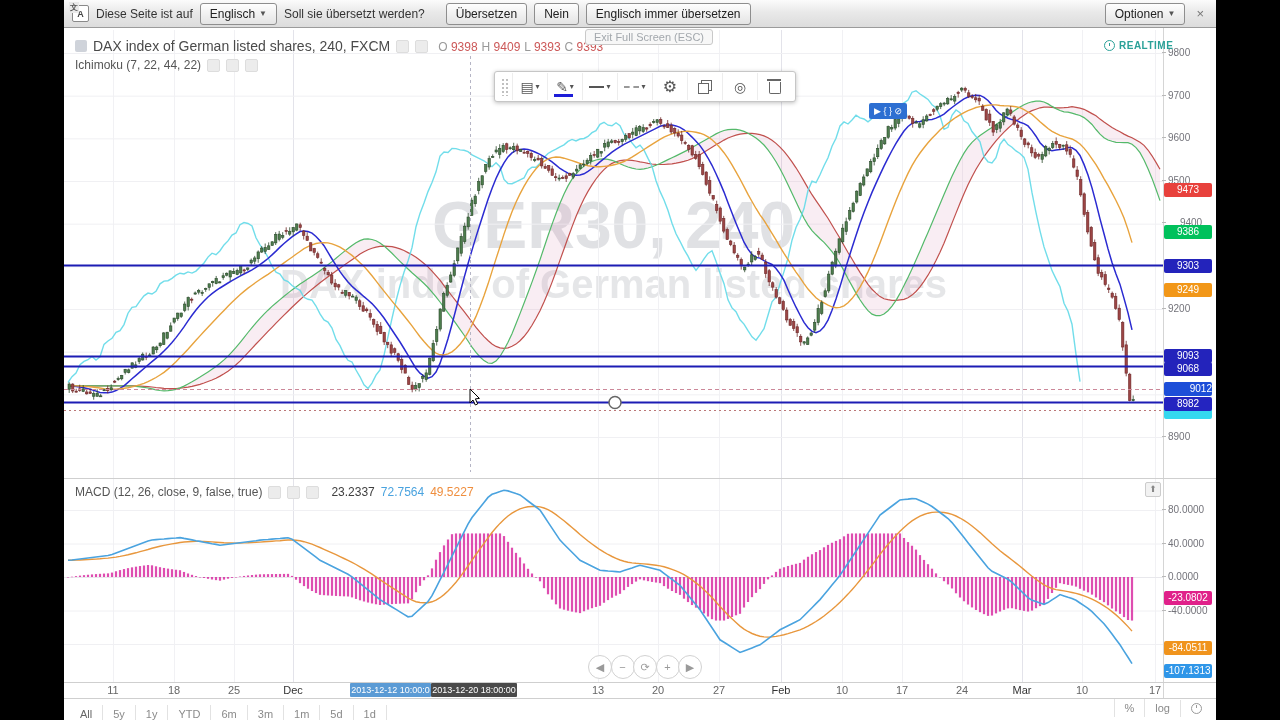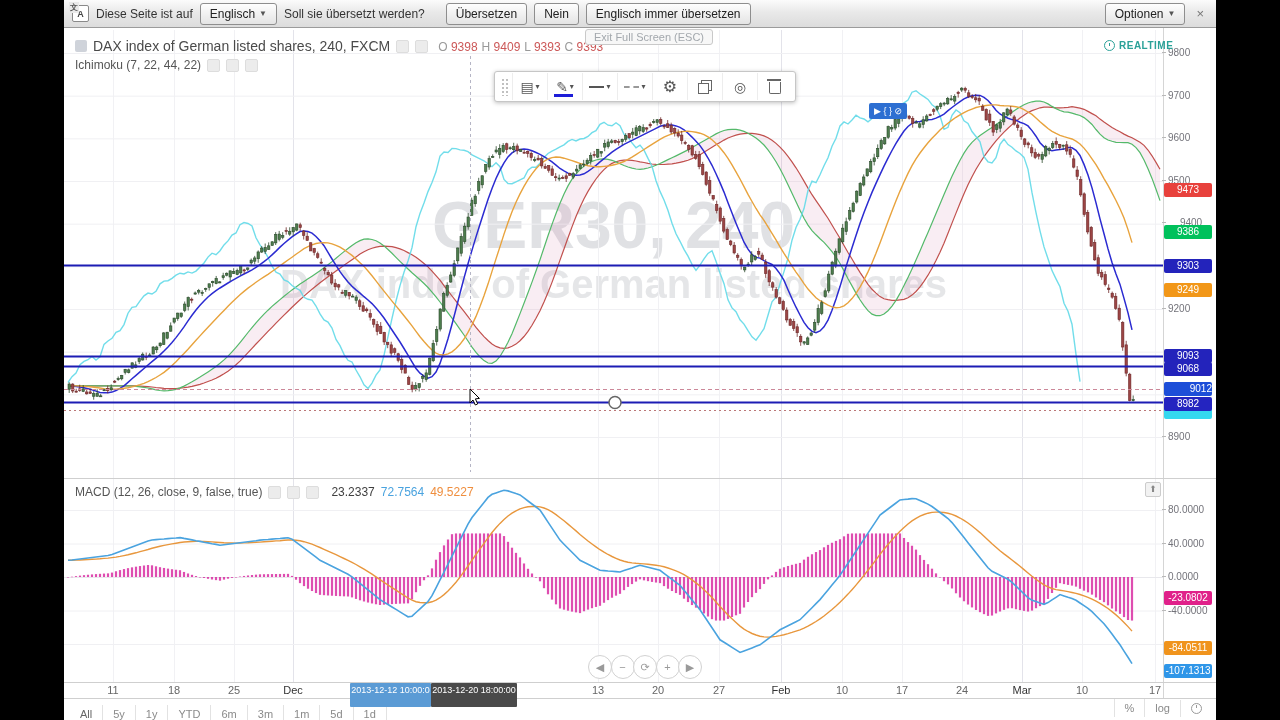--- a/index.html
+++ b/index.html
@@ -58,21 +58,21 @@
   
   #replay-badge{position:absolute;left:805px;top:103px;z-index:9;background:#2d6fd2;border-radius:2px;height:16px;
     display:flex;align-items:center;gap:3px;padding:0 5px;color:#fff;font-size:9px;}
   
   .ptick{position:absolute;left:1104px;width:46px;font-size:10px;color:#73737a;z-index:7;}
   .ptick::before{content:"";position:absolute;left:-6px;top:5px;width:4px;height:1px;background:#b9b9b9;}
   .plabel{position:absolute;left:1100px;width:48px;height:14px;border-radius:2px;z-index:7;color:#fff;
     font-size:10px;line-height:14px;text-align:center;}
   .ttick{position:absolute;top:684px;width:44px;margin-left:-22px;text-align:center;font-size:11px;color:#666;z-index:7;}
   .ttick.month{color:#333;}
-  .tbadge{position:absolute;top:683px;height:24px;border-radius:1px;color:#fff;font-size:9px;line-height:15px;
+  .tbadge{position:absolute;top:683px;height:14px;border-radius:1px;color:#fff;font-size:9px;line-height:15px;
     text-align:center;z-index:8;white-space:nowrap;overflow:hidden;}
   
   .navbtn{position:absolute;top:655px;width:22px;height:22px;border:1px solid #d2d2d2;border-radius:50%;
     background:rgba(255,255,255,.92);color:#9a9a9a;font-size:11px;display:flex;align-items:center;justify-content:center;z-index:9;}
   
   #pane-max{position:absolute;left:1081px;top:482px;width:14px;height:13px;background:#f2f2f2;border:1px solid #ccc;
     border-radius:2px;color:#888;font-size:9px;line-height:12px;text-align:center;z-index:9;}
   
   #range-bar{position:absolute;left:6px;top:699px;display:flex;align-items:center;z-index:8;}
   .range-item{font-size:11px;color:#8a8a8a;padding:3px 10px;border-right:1px solid #e2e2e2;margin-top:6px;}

